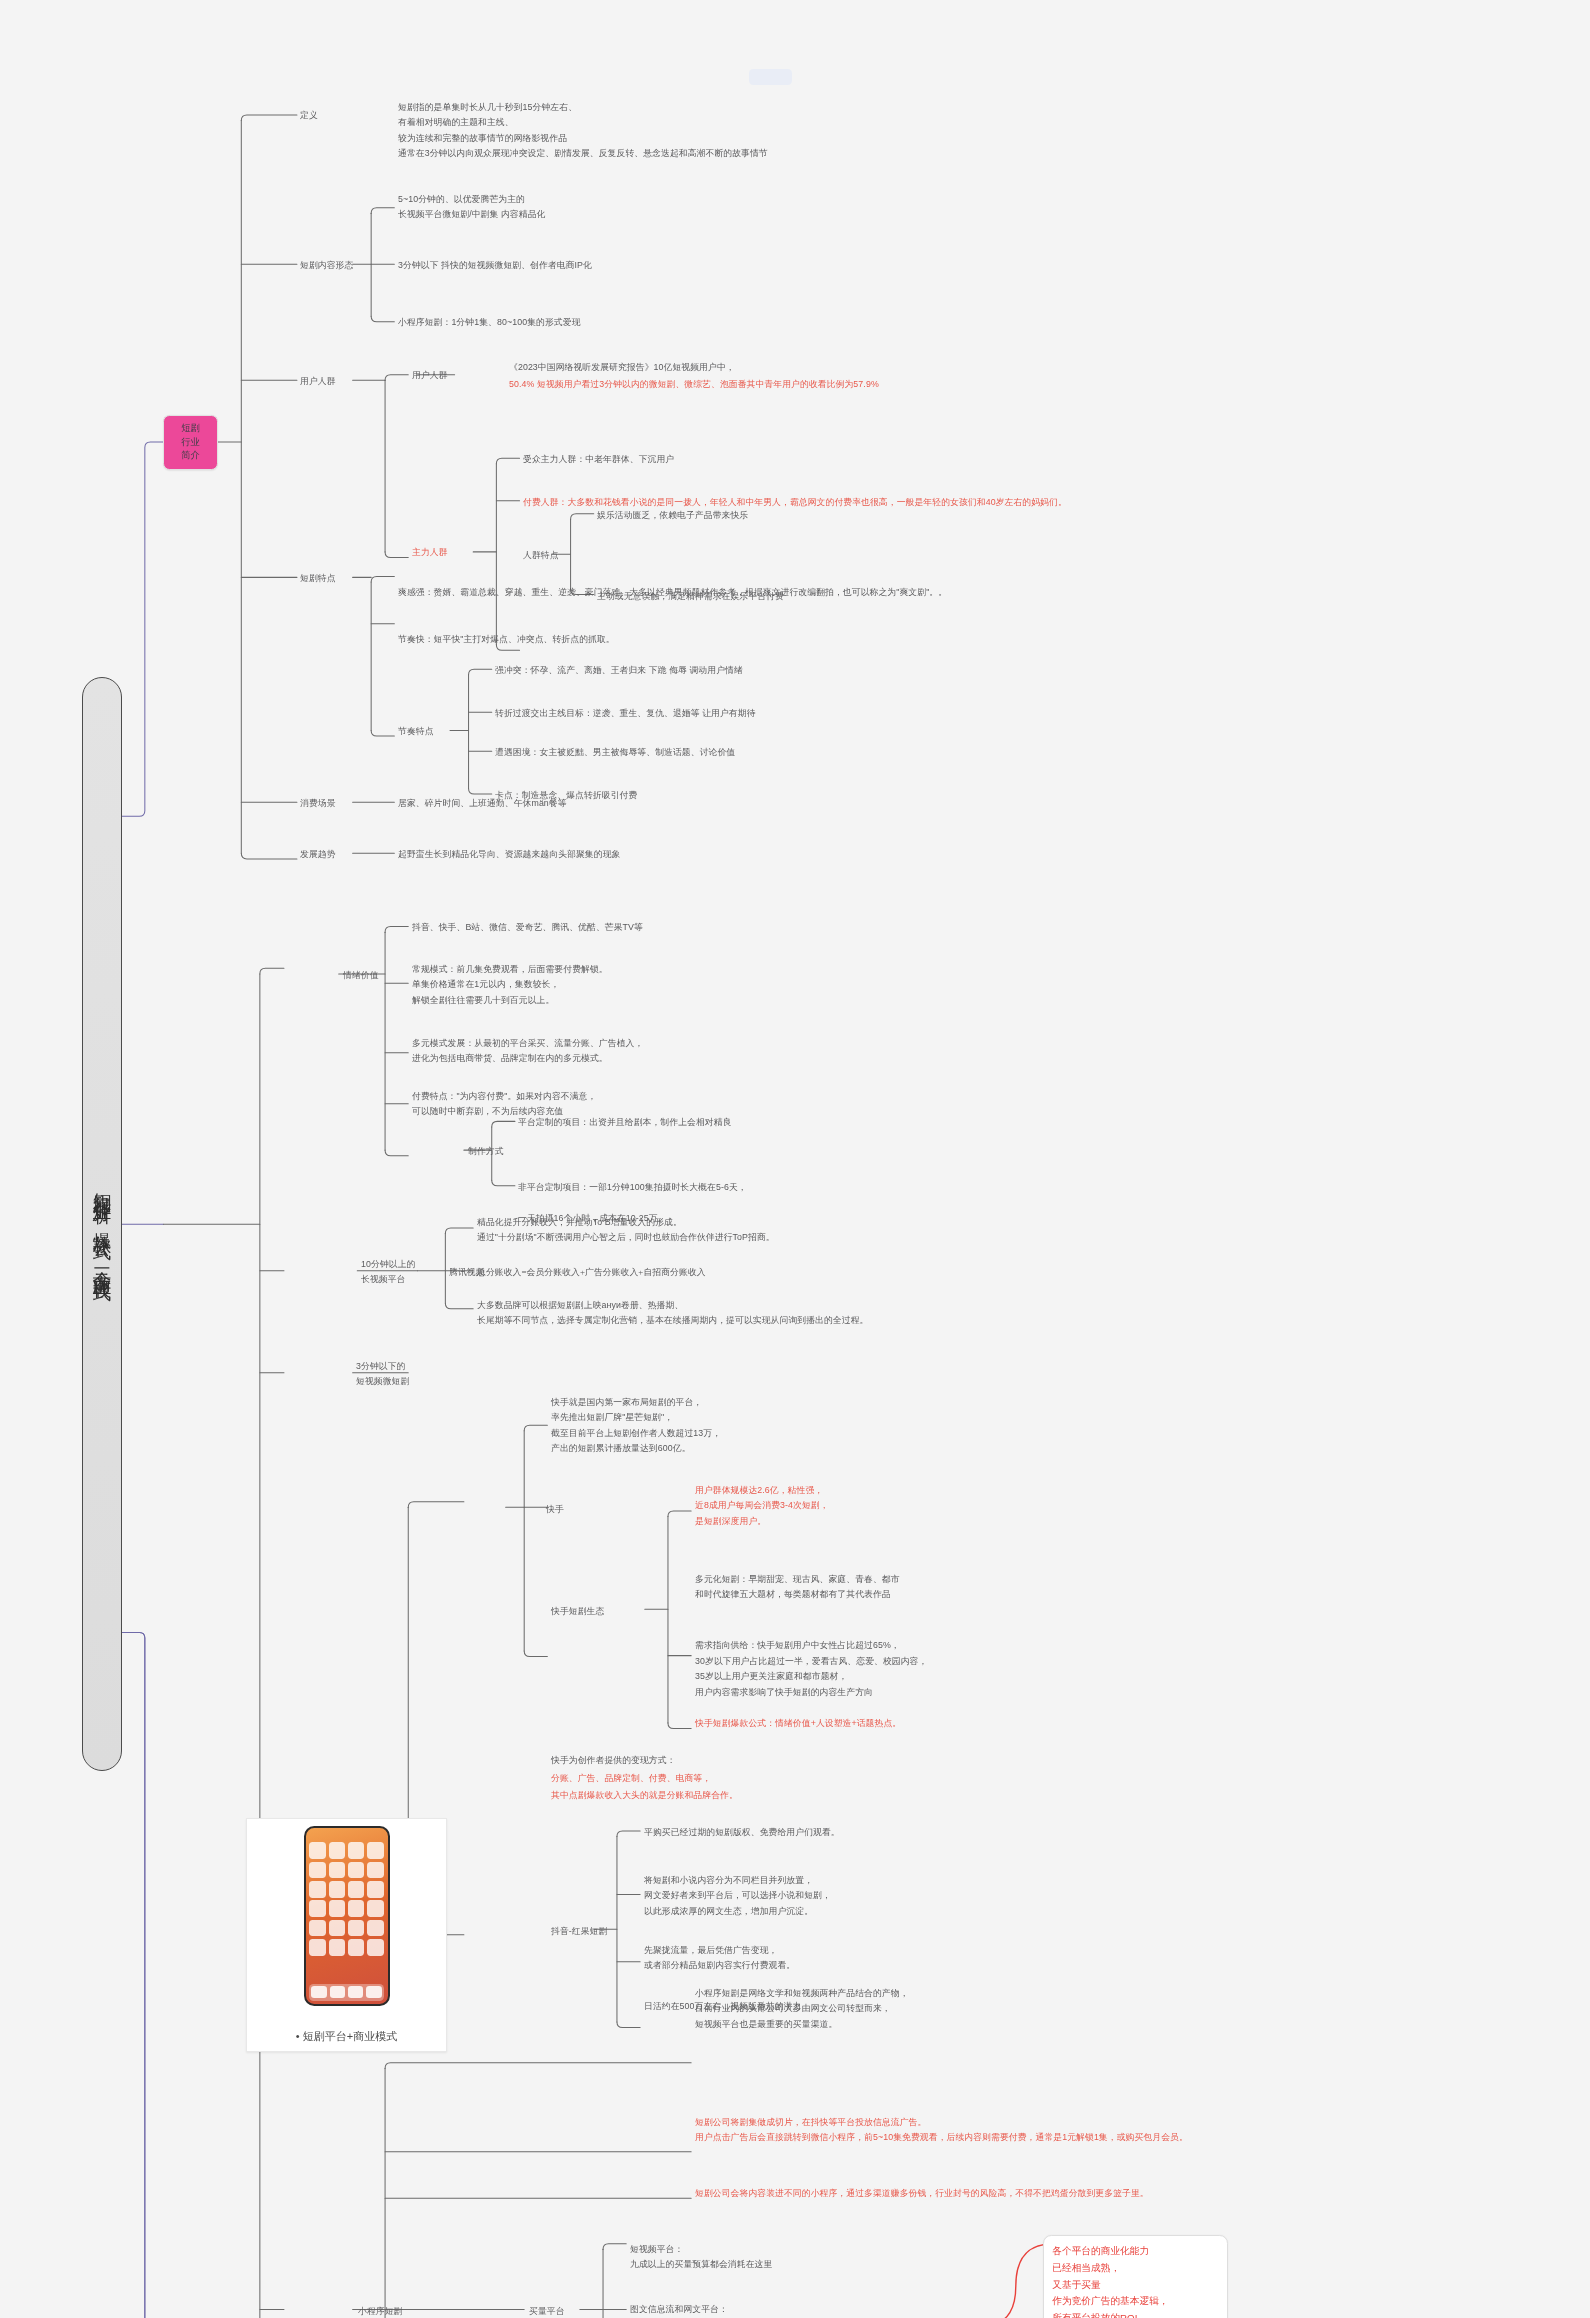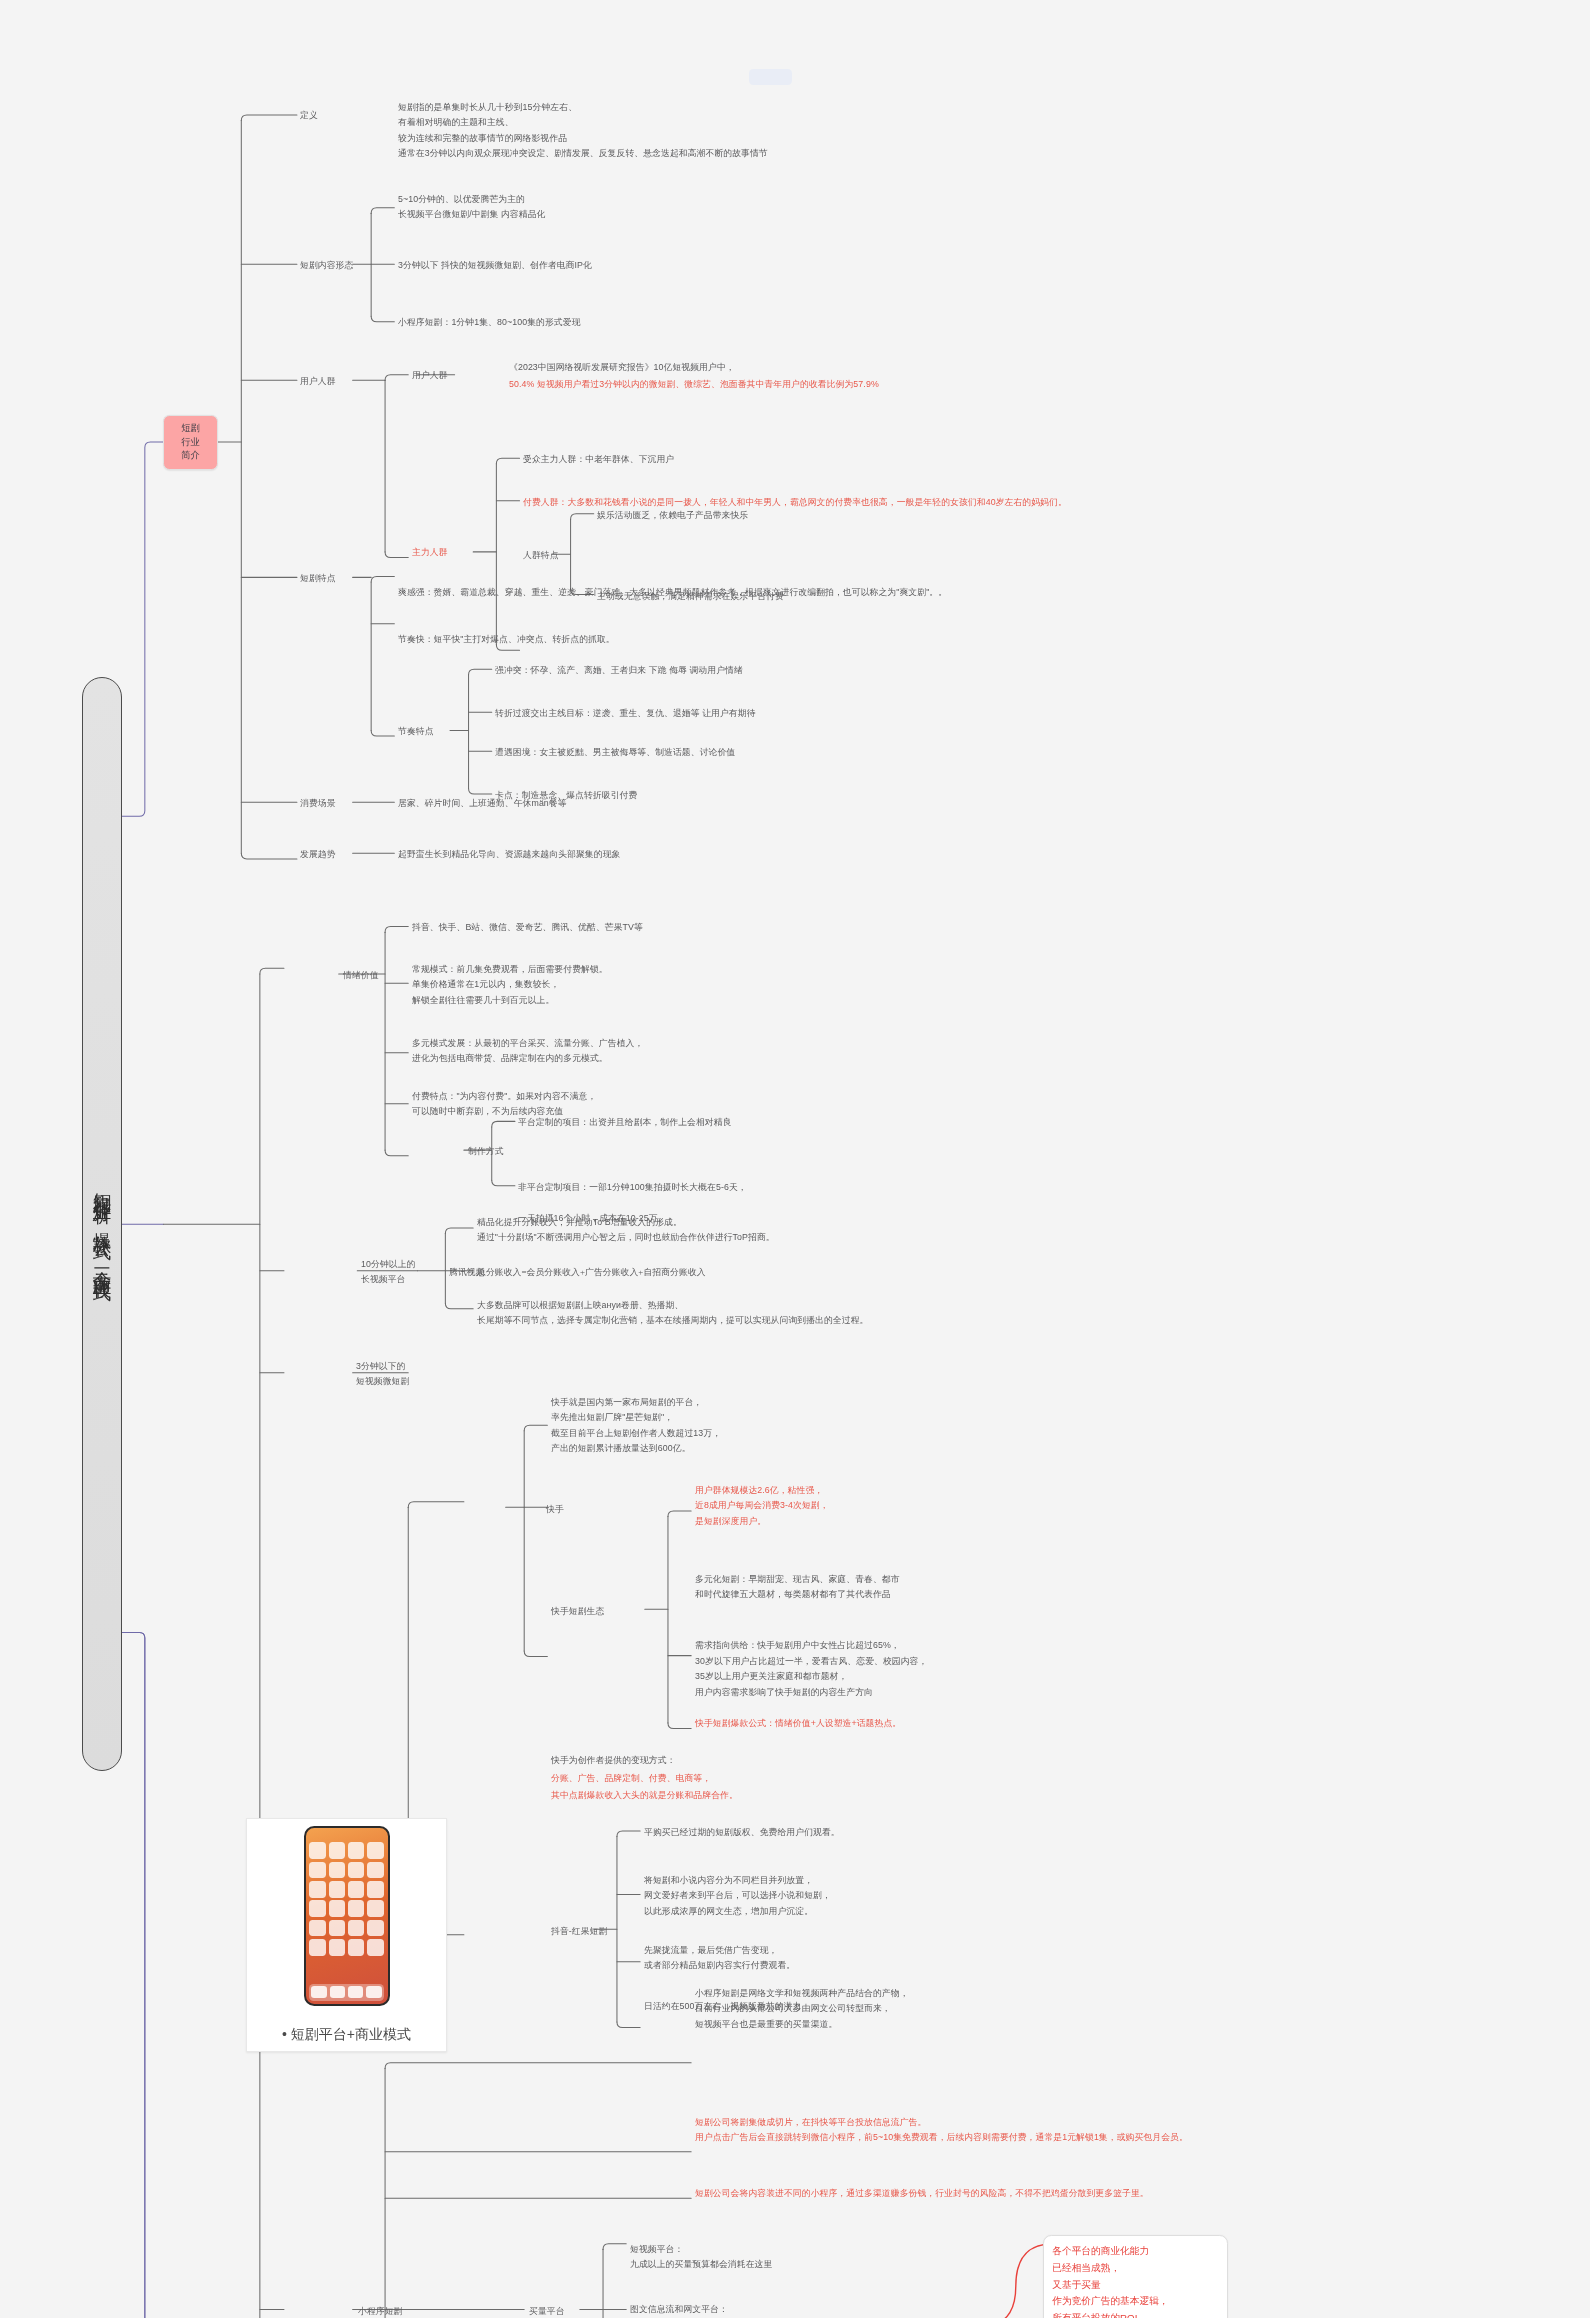--- a/index.html
+++ b/index.html
@@ -40,21 +40,21 @@
     text-orientation:upright;
     font-size:18.5px;
     letter-spacing:2.8px;
     color:#2c2c2c;
     box-sizing:border-box;
   }
 
   
   .cap{
     position:absolute;
-    background:#fca5a5;
+    background:#ec4899;
     border:0.6px solid #e2e2e2;
     border-radius:6.5px;
     box-shadow:0 0.5px 1.4px rgba(0,0,0,.07);
     display:flex;align-items:center;justify-content:center;
     text-align:center;
     font-size:9.3px;
     color:#3e3e46;
     line-height:1.45;
     padding:4.6px 6.5px;
     box-sizing:border-box;
@@ -100,21 +100,21 @@
   }
   .phone .grid i{display:block;width:100%;padding-top:100%;border-radius:3.7px;background:#ffffffcc;}
   .phone .dock{
     position:absolute;left:3.7px;right:3.7px;bottom:3.7px;height:16.7px;
     background:#ffffff55;border-radius:4.6px;
     display:grid;grid-template-columns:repeat(4,1fr);gap:2.8px;padding:2.3px;box-sizing:border-box;
   }
   .phone .dock i{display:block;border-radius:3.2px;background:#ffffffdd;}
   .phone-cap{
     position:absolute;left:0;right:0;bottom:7.4px;
-    text-align:center;font-size:14px;color:#4a4a4a;
+    text-align:center;font-size:11px;color:#4a4a4a;
   }
 
   
   .top-pill{
     position:absolute;left:749px;top:69px;width:43px;height:16px;
     background:#e9edf6;border-radius:4.2px;
   }
 </style>
 </head>
 <body>

